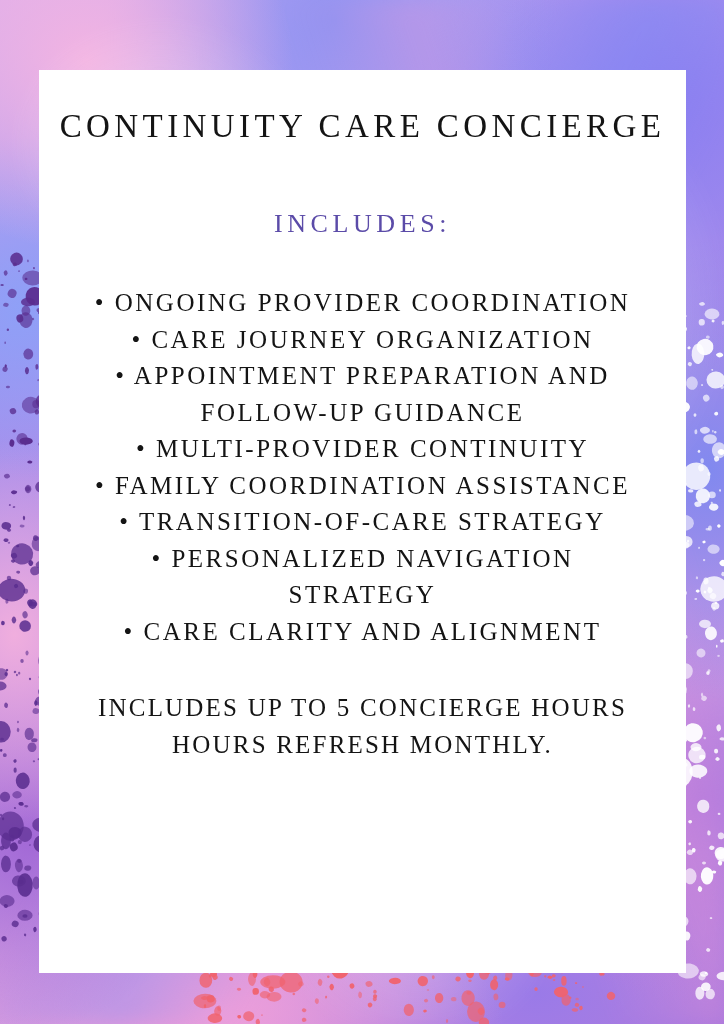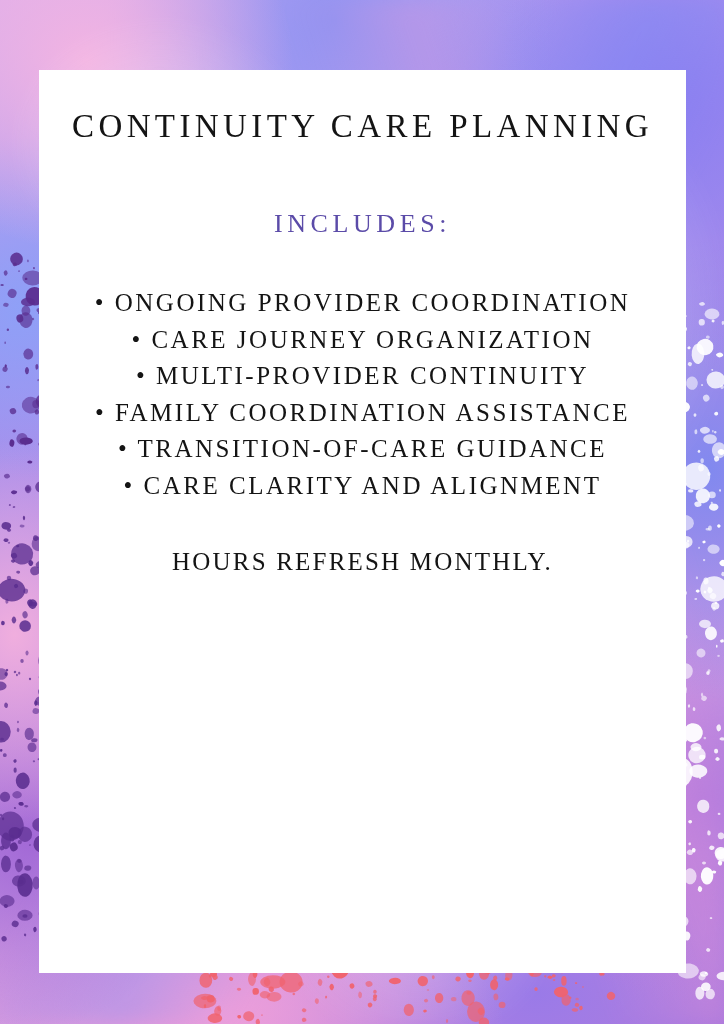--- a/index.html
+++ b/index.html
@@ -532,32 +532,35 @@
       <i style="left:366.7px;top:5.9px;width:4.5px;height:4.5px;background:#f0636e;opacity:0.61;transform:translate(-50%,-50%) scale(1.10,1.09) rotate(96deg)"></i>
       <i style="left:222.7px;top:26.3px;width:9.7px;height:9.7px;background:#f0636e;opacity:0.91;transform:translate(-50%,-50%) scale(1.03,1.02) rotate(123deg)"></i>
       <i style="left:414.8px;top:4.4px;width:4.2px;height:4.2px;background:#f0636e;opacity:0.55;transform:translate(-50%,-50%) scale(0.73,1.33) rotate(156deg)"></i>
       <i style="left:335.3px;top:17.2px;width:12.8px;height:12.8px;background:#f0636e;opacity:0.71;transform:translate(-50%,-50%) scale(1.06,0.77) rotate(7deg)"></i>
       <i style="left:32.8px;top:3.0px;width:4.5px;height:4.5px;background:#f0636e;opacity:0.96;transform:translate(-50%,-50%) scale(1.29,1.20) rotate(64deg)"></i>
     </div>
 
   <div class="card">
 
     <h1 class="title">
-      <span class="title-line">CONTINUITY CARE PLANNING</span>
+      <span class="title-line">CONTINUITY CARE CONCIERGE</span>
     </h1>
 
     <div class="includes">INCLUDES:</div>
 
     <ul class="bullets" id="bullet-list">
         <li><span>•</span> <span>ONGOING PROVIDER COORDINATION</span></li>
         <li><span>•</span> <span>CARE JOURNEY ORGANIZATION</span></li>
+        <li><span>•</span> <span>APPOINTMENT PREPARATION AND</span><span class="b-cont">FOLLOW-UP GUIDANCE</span></li>
         <li><span>•</span> <span>MULTI-PROVIDER CONTINUITY</span></li>
         <li><span>•</span> <span>FAMILY COORDINATION ASSISTANCE</span></li>
-        <li><span>•</span> <span>TRANSITION-OF-CARE GUIDANCE</span></li>
+        <li><span>•</span> <span>TRANSITION-OF-CARE STRATEGY</span></li>
+        <li><span>•</span> <span>PERSONALIZED NAVIGATION</span><span class="b-cont">STRATEGY</span></li>
         <li><span>•</span> <span>CARE CLARITY AND ALIGNMENT</span></li>
       </ul>
 
     <div class="footer">
+      <span>INCLUDES UP TO 5 CONCIERGE HOURS</span>
       <span>HOURS REFRESH MONTHLY.</span>
     </div>
 
   </div>
 </div>
 
 </body></html>

